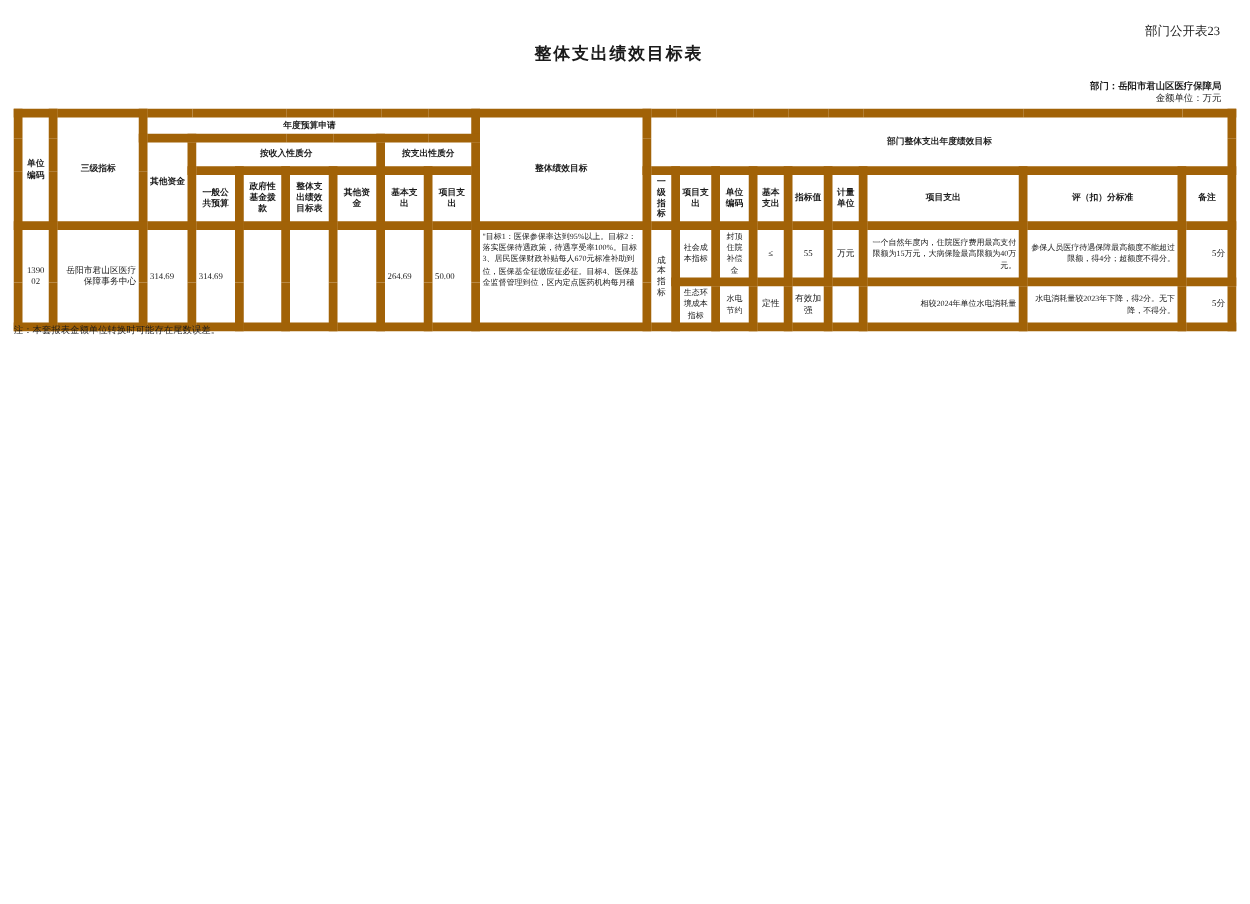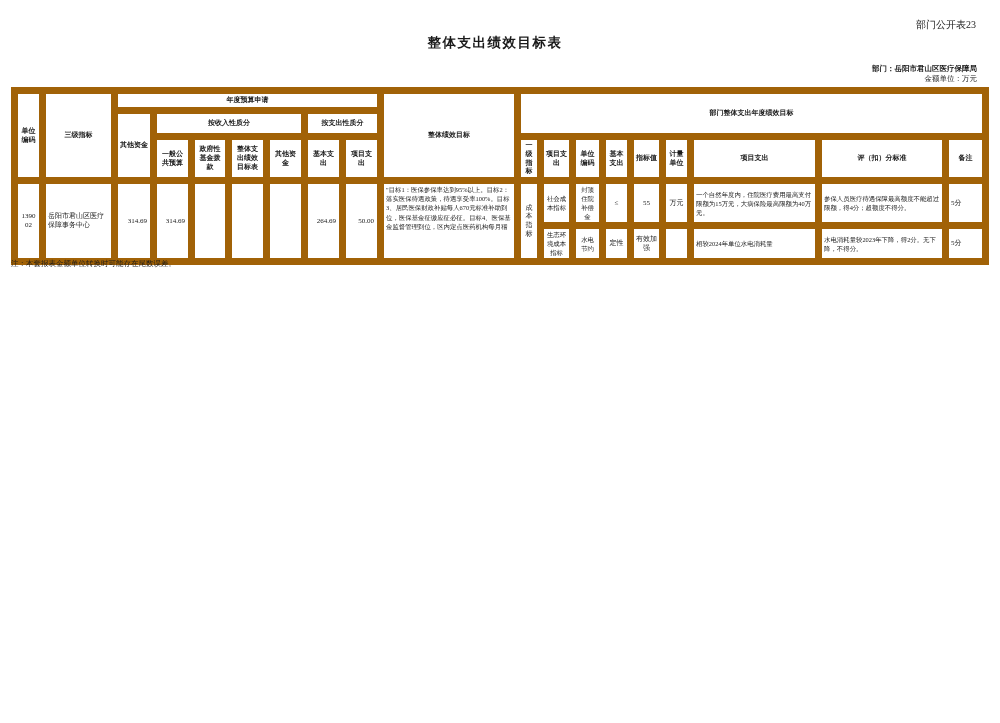--- a/index.html
+++ b/index.html
@@ -33,22 +33,22 @@
     padding:1px 2px; overflow:hidden;
     word-break:break-all;
   }
   th { font-weight:bold; }
   td { font-weight:normal; }
   tr.h1 { height:20px; }
   tr.h2 { height:26px; }
   tr.h3 { height:27px; }
   tr.d1 { height:27px; }
   tr.d2 { height:22px; }
-  .num  { text-align:right; padding-right:3px; }
-  .left { text-align:left; }
+  .num  { text-align:left; padding-right:3px; }
+  .left { text-align:right; }
   .small { font-size:6.4px; line-height:9px; }
   .target-cell { vertical-align:top; padding:1px 2px; }
   .clip {
     height:46px; overflow:hidden;
     text-align:left; font-size:6.4px; line-height:9.2px;
   }
   .note { position:absolute; top:212px; left:11px; font-size:7.5px;margin-top:47px; }
 </style>
 </head>
 <body>

